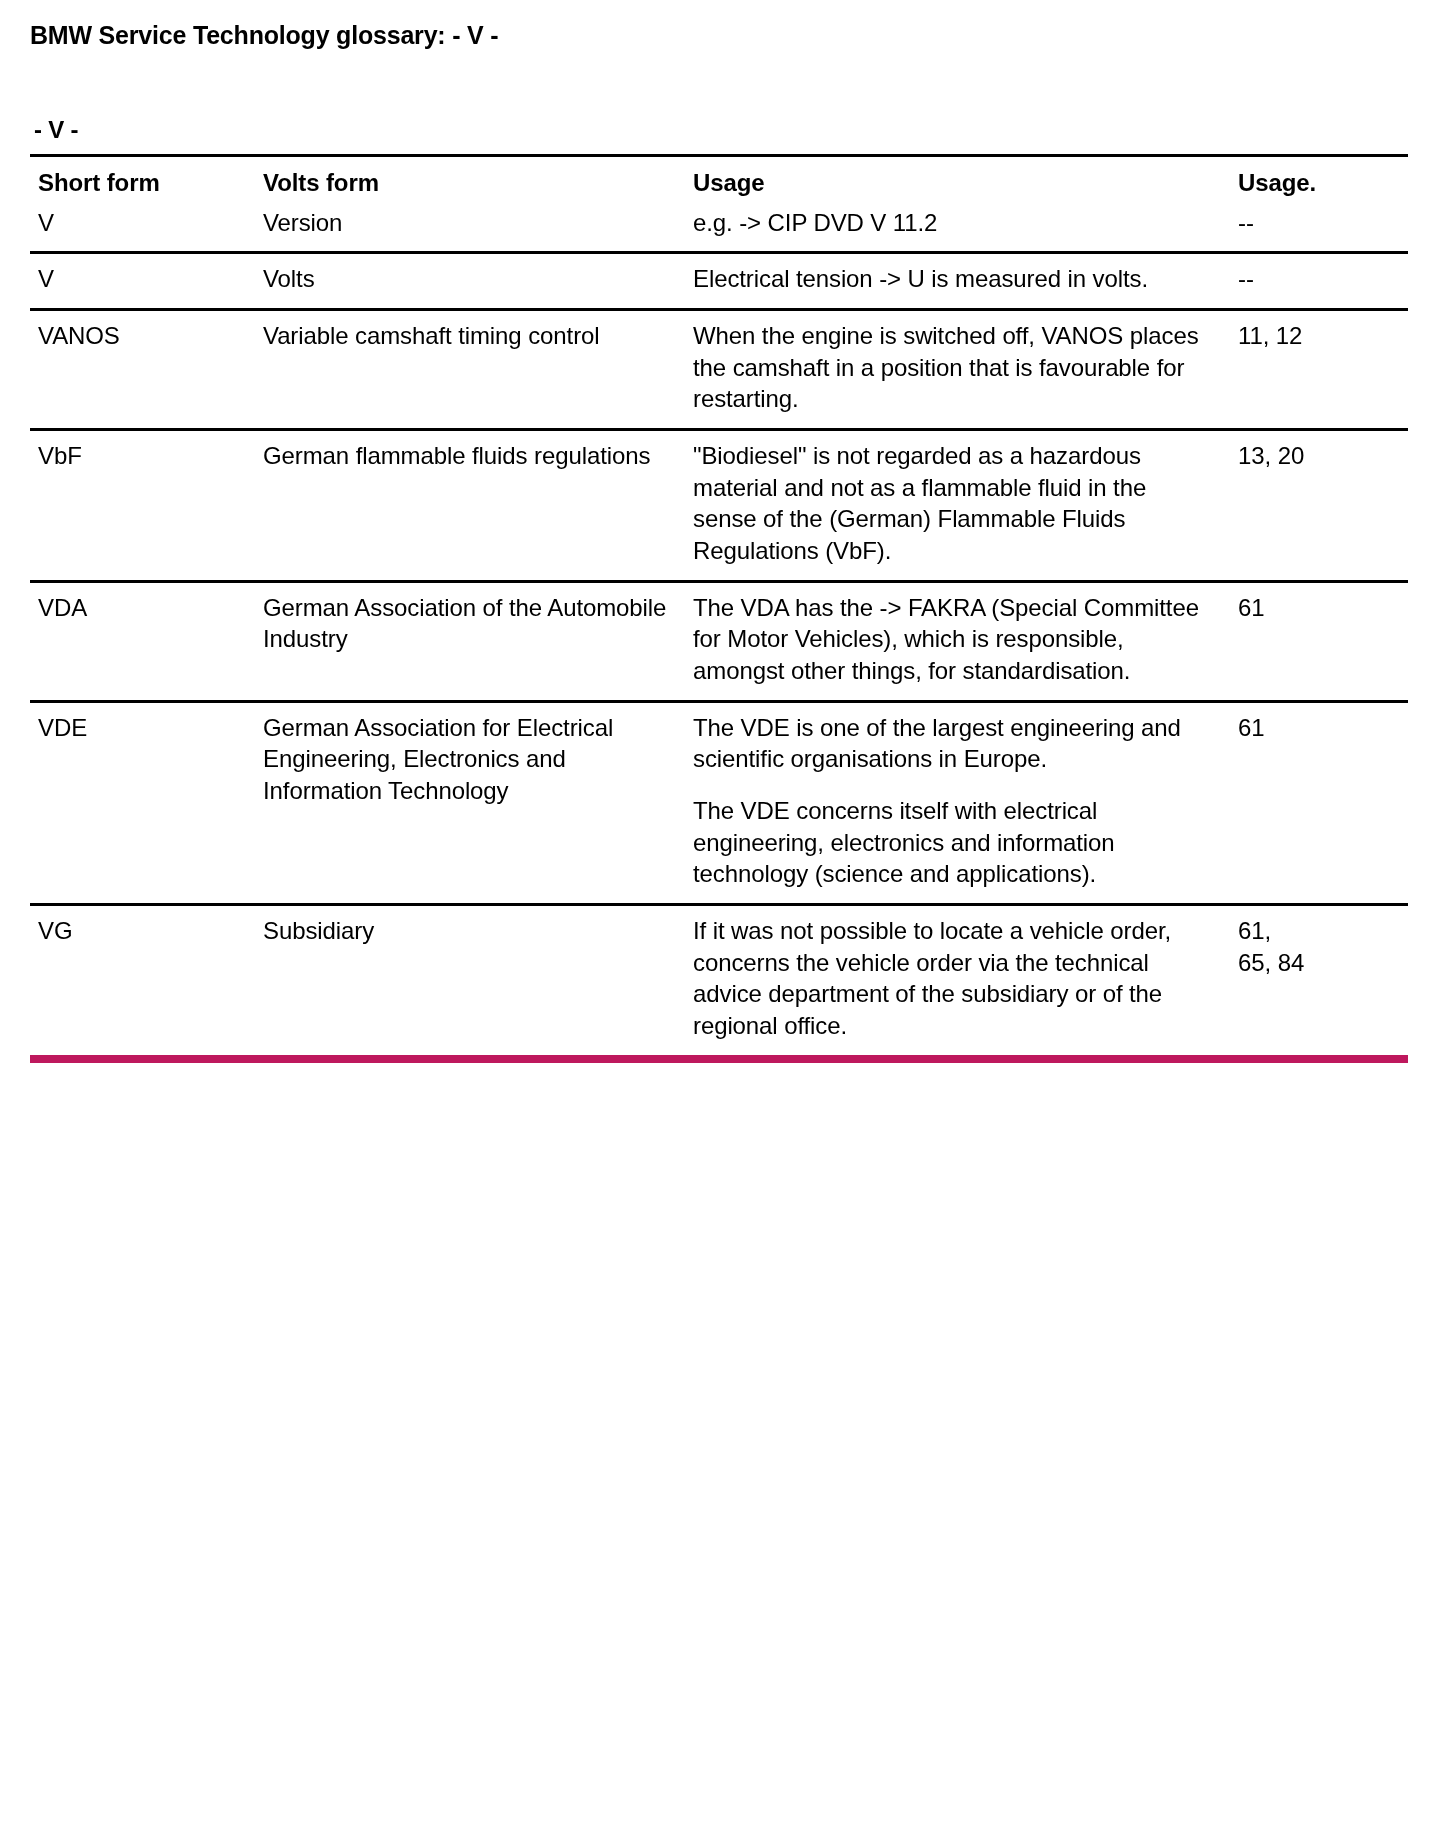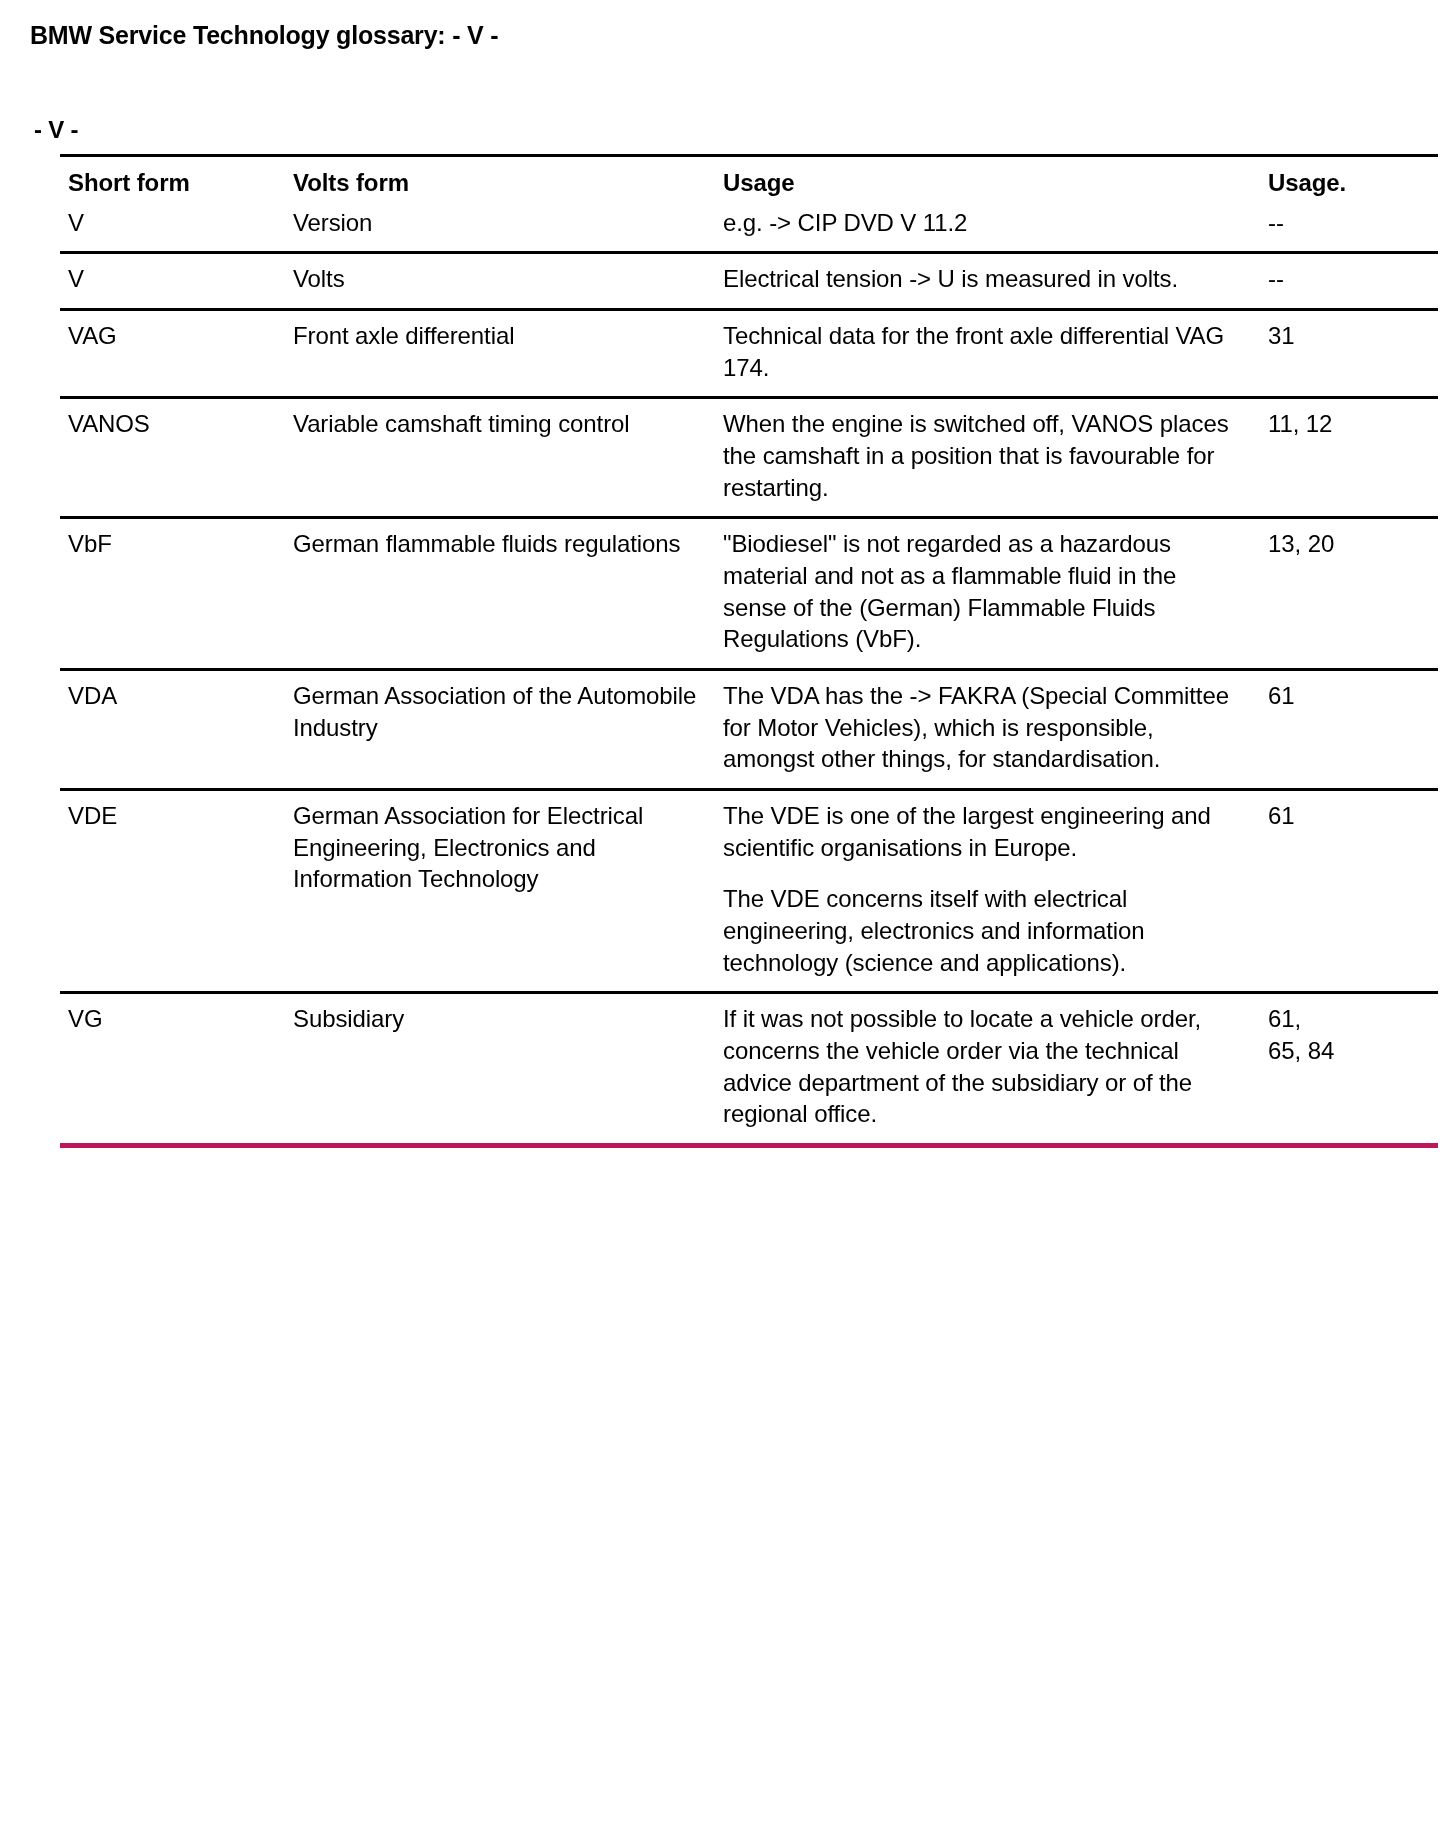--- a/index.html
+++ b/index.html
@@ -29,21 +29,20 @@
   .section-label {
     font-size: 24px;
     font-weight: bold;
     margin: 66px 0 10px 4px;
     letter-spacing: -0.2px;
   }
   table.glossary {
     width: 1378px;
     border-collapse: collapse;
     table-layout: fixed;
-    margin-left: 30px;
   }
   table.glossary col.c-short { width: 225px; }
   table.glossary col.c-long  { width: 430px; }
   table.glossary col.c-usage { width: 545px; }
   table.glossary col.c-kogr  { width: 178px; }
 
   table.glossary th,
   table.glossary td {
     text-align: left;
     vertical-align: top;
@@ -61,21 +60,21 @@
     padding-top: 10px;
   }
   table.glossary tbody tr.first-row td {
     border-top: none;
     padding-top: 2px;
   }
   table.glossary tbody tr td {
     border-top: 3px solid #000;
   }
   table.glossary tbody tr:last-child td {
-    border-bottom: 5px solid #be185d;
+    border-bottom: 8px solid #be185d;
   }
   td.kogr { white-space: pre-line; }
   .para + .para { margin-top: 20px; }
 </style>
 </head>
 <body>
 
 <div class="page">
 
   <h1 class="doc-title">BMW Service Technology glossary: - V -</h1>
@@ -106,26 +105,20 @@
         <td class="kogr">--</td>
       </tr>
 
       <tr>
         <td>V</td>
         <td>Volts</td>
         <td>Electrical tension -&gt; U is measured in volts.</td>
         <td class="kogr">--</td>
       </tr>
 
-      <tr>
-        <td>VAG</td>
-        <td>Front axle differential</td>
-        <td>Technical data for the front axle differential VAG 174.</td>
-        <td class="kogr">31</td>
-      </tr>
 
 
       <tr>
         <td>VANOS</td>
         <td>Variable camshaft timing control</td>
         <td>When the engine is switched off, VANOS places the camshaft in a position that is favourable for restarting.</td>
         <td class="kogr">11, 12</td>
       </tr>
 
       <tr>

